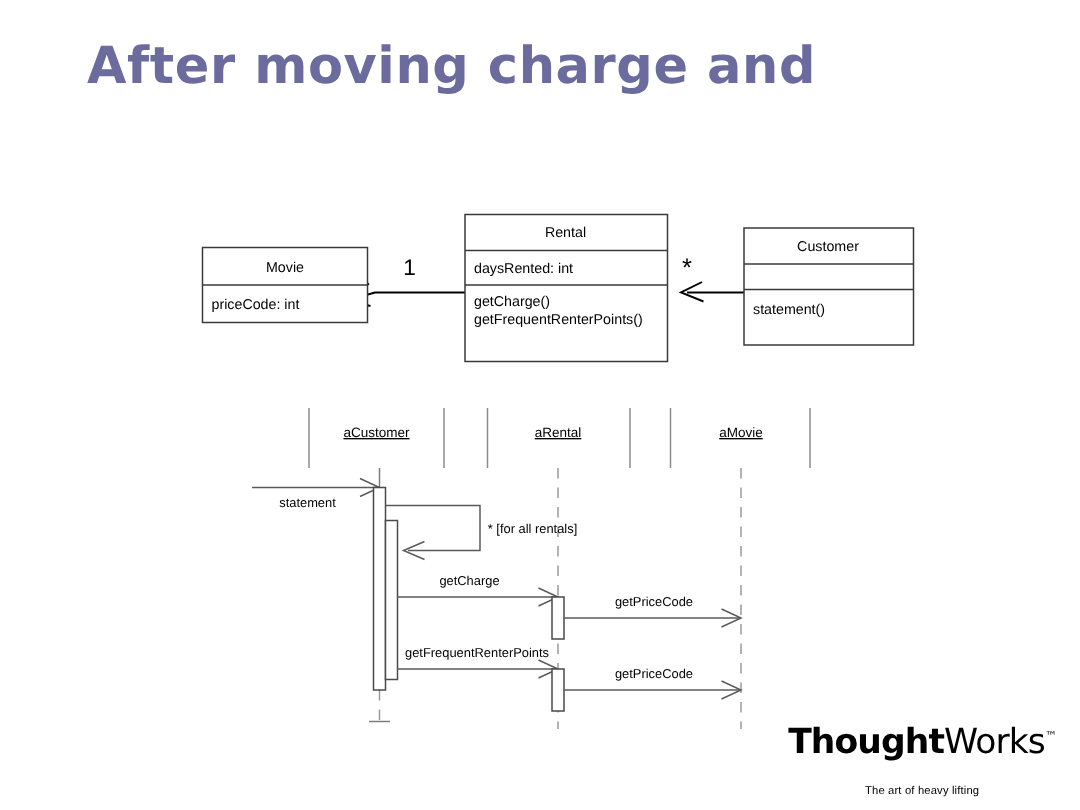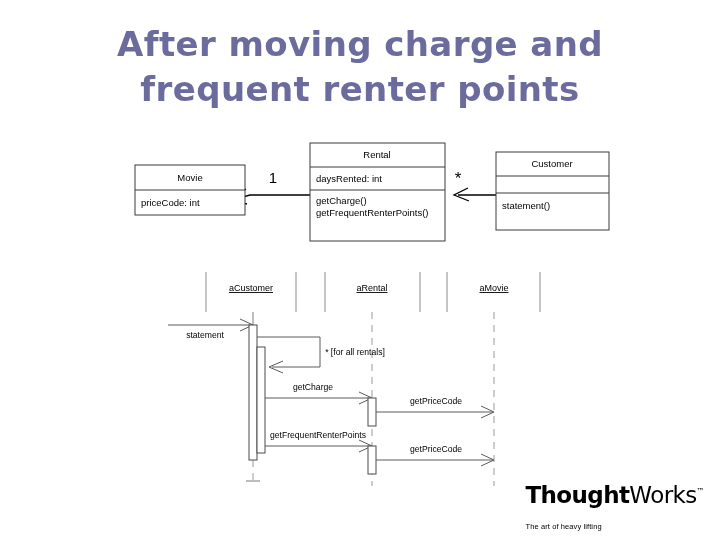--- a/index.html
+++ b/index.html
@@ -15,21 +15,21 @@
     overflow: hidden;
     font-family: "Liberation Sans", sans-serif;
   }
 
   
   #slide-title {
     position: absolute;
     left: 0;
     top: 22px;
     width: 720px;
-    text-align: center;
+    text-align: left;
     color: #6b6b9e;
     font-family: "DejaVu Sans", sans-serif;
     font-weight: bold;
     font-size: 34px;
     line-height: 1.32;
     letter-spacing: 0.4px;
     padding: 0 58px;
     box-sizing: border-box;
   }
   #slide-title .title-line { display: block; }
@@ -125,21 +125,21 @@
     stroke: #5a5a5a;
     stroke-width: 1;
     fill: none;
   }
 
   
   #tw-logo {
     position: absolute;
     right: 16px;
     bottom: 10px;
-    text-align: left;
+    text-align: center;
     line-height: 1;
     color: #000000;
   }
   #tw-logo .logo-main {
     font-family: "DejaVu Sans", sans-serif;
     font-size: 23px;
     letter-spacing: -0.6px;
     white-space: nowrap;
   }
   #tw-logo .logo-thought { font-weight: bold; }
@@ -155,21 +155,20 @@
     margin-top: 16px;
     letter-spacing: 0.1px;
     white-space: nowrap;
   }
 </style>
 </head>
 <body>
 
 <div id="slide-title">
   <span class="title-line">After moving charge and</span>
-  <span class="title-line">frequent renter points</span>
 </div>
 
 <div id="diagram-canvas">
 <svg width="720" height="540" viewBox="0 0 720 540" xmlns="http://www.w3.org/2000/svg">
 
   <g>
 
     <g>
       <path class="assoc-line" d="M 310 195 L 250 195 L 232 200"></path>
       <path class="arrow-open" d="M 246 189 L 231 200 L 247 204"></path>

